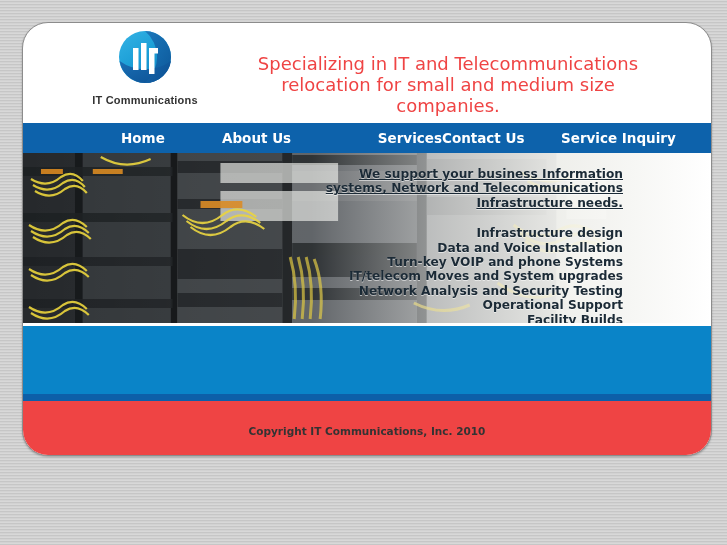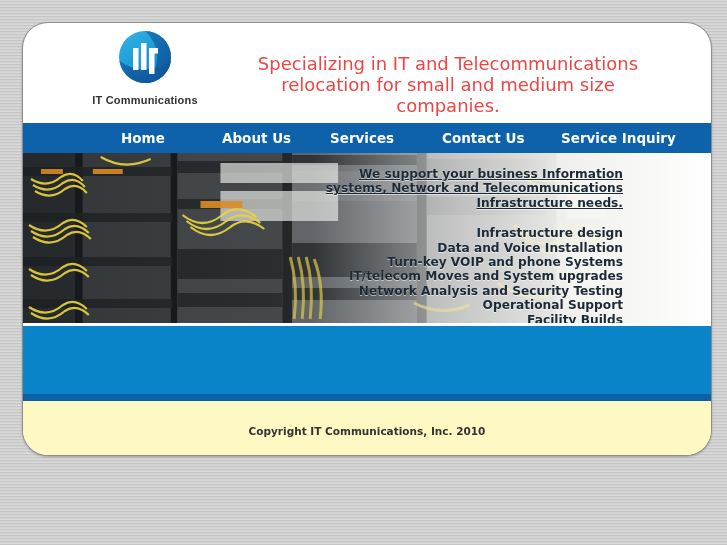--- a/index.html
+++ b/index.html
@@ -60,21 +60,21 @@
   .nav-inner{
     display:flex;width:100%;padding-left:98px;box-sizing:border-box;
   }
   .nav-item{
     color:#ffffff;font-size:13.5px;font-weight:bold;
     white-space:nowrap;cursor:pointer;
     font-family:"DejaVu Sans", sans-serif;
   }
   .nav-item:nth-child(1){width:101px;}
   .nav-item:nth-child(2){width:108px;}
-  .nav-item:nth-child(3){width:112px;}
+  .nav-item:nth-child(3){width:112px;text-align:right;}
   .nav-item:nth-child(4){width:119px;}
   .nav-item:nth-child(5){width:auto;}
 
   
   .hero{
     position:absolute;left:0;top:130px;width:100%;height:170px;
     overflow:hidden;background:#ffffff;
   }
   .hero-photo{
     position:absolute;left:0;top:0;width:100%;height:100%;
@@ -96,21 +96,21 @@
     background:#0a84c8;
   }
   .blue-rule{
     position:absolute;left:0;top:371px;width:100%;height:7px;
     background:#0d5fa8;
   }
 
   
   .footer{
     position:absolute;left:0;top:378px;width:100%;height:56px;
-    background:#fef9c3;
+    background:#ef4444;
   }
   .footer-text{
     position:absolute;left:0;top:24px;width:100%;
     text-align:center;
     font-size:10.5px;font-weight:bold;color:#333333;
     font-family:"DejaVu Sans", sans-serif;
   }
 </style>
 </head>
 <body>

